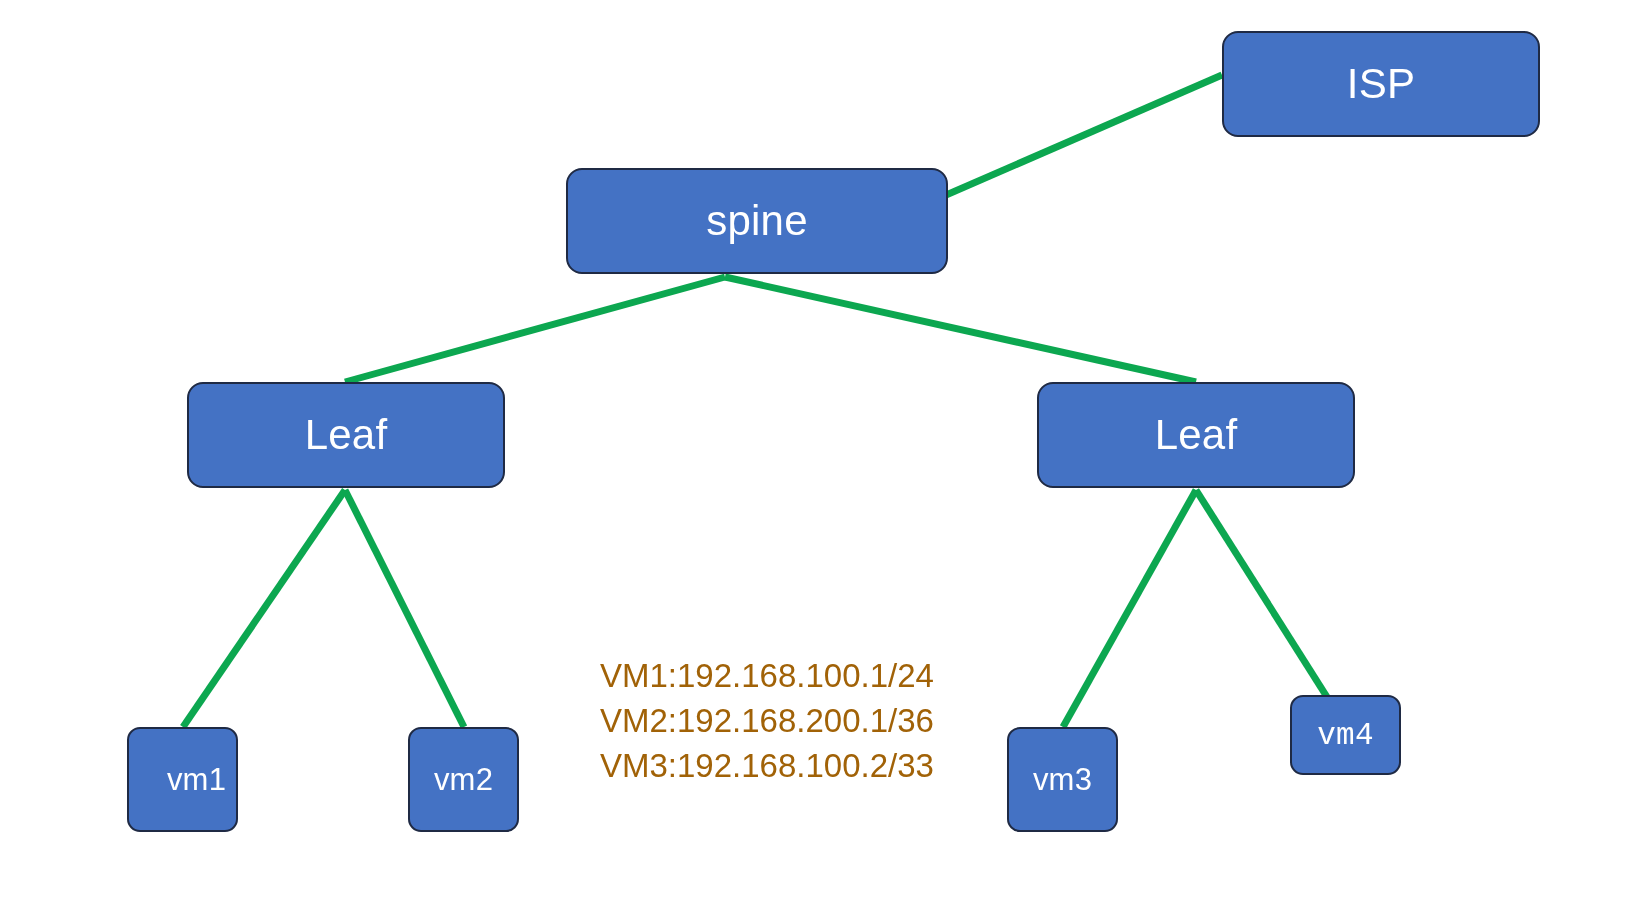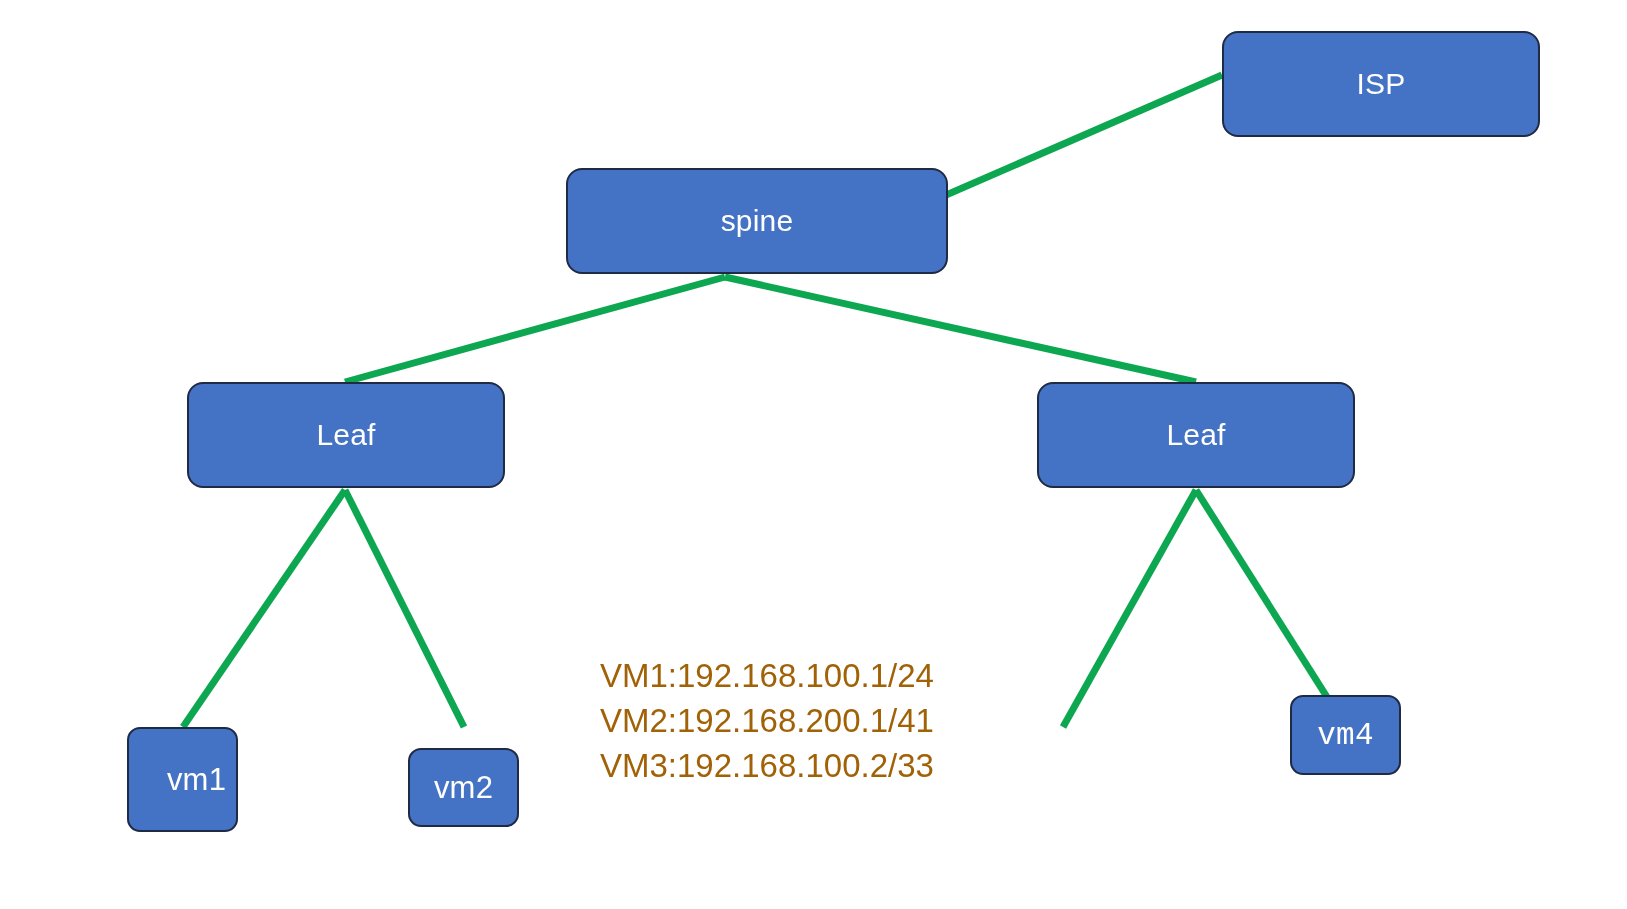--- a/index.html
+++ b/index.html
@@ -35,34 +35,34 @@
     color: #ffffff;
     display: flex;
     align-items: center;
     justify-content: center;
     font-family: "Liberation Sans", sans-serif;
     font-weight: 400;
     letter-spacing: 0.2px;
     user-select: none;
   }
   .node.big {
-    font-size: 30px;
+    font-size: 42px;
     border-radius: 16px;
   }
   .node.small {
     font-size: 31px;
     border-radius: 13px;
   }
   
   #node-isp    { left: 1222px; top: 31px;  width: 318px; height: 106px; }
   #node-spine  { left: 566px;  top: 168px; width: 382px; height: 106px; }
   #node-leaf-left  { left: 187px;  top: 382px; width: 318px; height: 106px; }
   #node-leaf-right { left: 1037px; top: 382px; width: 318px; height: 106px; }
   #node-vm1 { left: 127px;  top: 727px; width: 111px; height: 105px; padding-left: 28px; }
-  #node-vm2 { left: 408px;  top: 748px; width: 111px; height: 79px; }
+  #node-vm2 { left: 408px;  top: 727px; width: 111px; height: 105px; }
   #node-vm3 { left: 1007px; top: 727px; width: 111px; height: 105px; }
   #node-vm4 { left: 1290px; top: 695px; width: 111px; height: 80px; font-family: Liberation Mono, monospace; }
 
   #ip-legend {
     position: absolute;
     left: 600px;
     top: 653px;
     color: #a16207;
     font-family: "Liberation Sans", sans-serif;
     font-size: 33px;
@@ -104,24 +104,27 @@
   </div>
 
   <div class="node small" id="node-vm1">
     <span>vm1</span>
   </div>
 
   <div class="node small" id="node-vm2">
     <span>vm2</span>
   </div>
 
+  <div class="node small" id="node-vm3">
+    <span>vm3</span>
+  </div>
 
   <div class="node small" id="node-vm4">
     <span>vm4</span>
   </div>
 
   <div id="ip-legend">
     <span class="ip-line">VM1:192.168.100.1/24</span>
-    <span class="ip-line">VM2:192.168.200.1/41</span>
+    <span class="ip-line">VM2:192.168.200.1/36</span>
     <span class="ip-line">VM3:192.168.100.2/33</span>
   </div>
 
 </div>
 
 </body></html>

